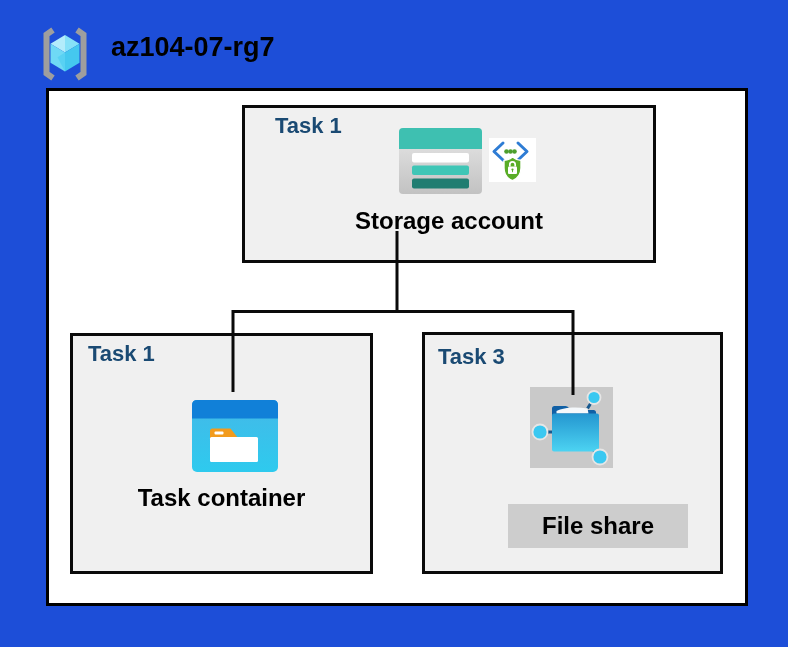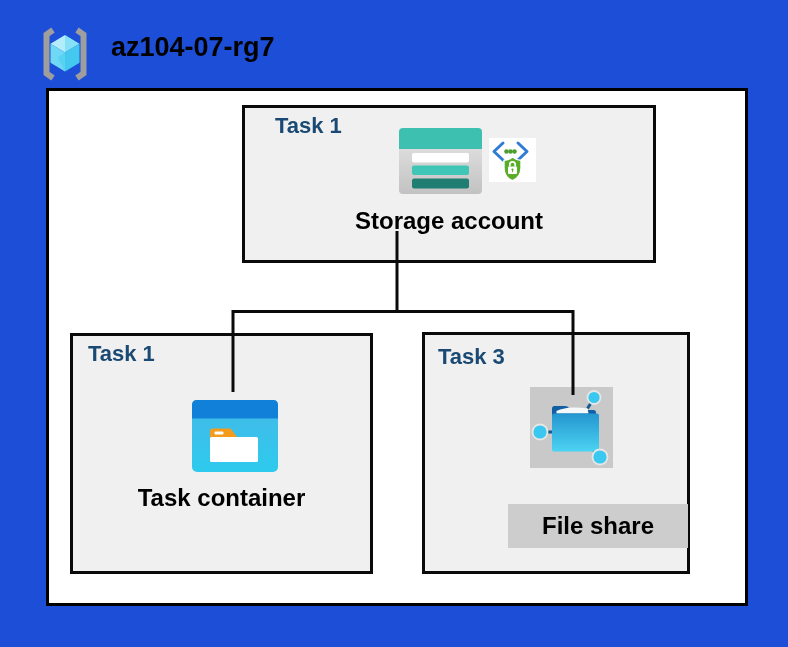--- a/index.html
+++ b/index.html
@@ -18,21 +18,21 @@
     position:absolute;left:46px;top:88px;width:702px;height:518px;
     border:3px solid #000;box-sizing:border-box;background:#ffffff;z-index:1;
   }
   
   .task-box{
     position:absolute;background:#f0f0f0;border:3px solid #0a0a0a;
     box-sizing:border-box;z-index:2;
   }
   #task1{left:198px;top:105px;width:414px;height:158px;margin-left:44px;}
   #task2{left:70px;top:333px;width:303px;height:241px;}
-  #task3{left:422px;top:332px;width:268px;height:242px;}
+  #task3{left:422px;top:332px;width:301px;height:242px;}
   .task-label{
     position:absolute;font-size:22px;font-weight:700;color:#1a4a73;white-space:nowrap;
   }
   #task1 .task-label{left:30px;top:5px;}
   #task2 .task-label{left:15px;top:5px;}
   #task3 .task-label{left:13px;top:9px;}
   .resource-label{
     position:absolute;left:0;right:0;text-align:center;
     font-size:24px;font-weight:700;color:#000;white-space:nowrap;
   }

